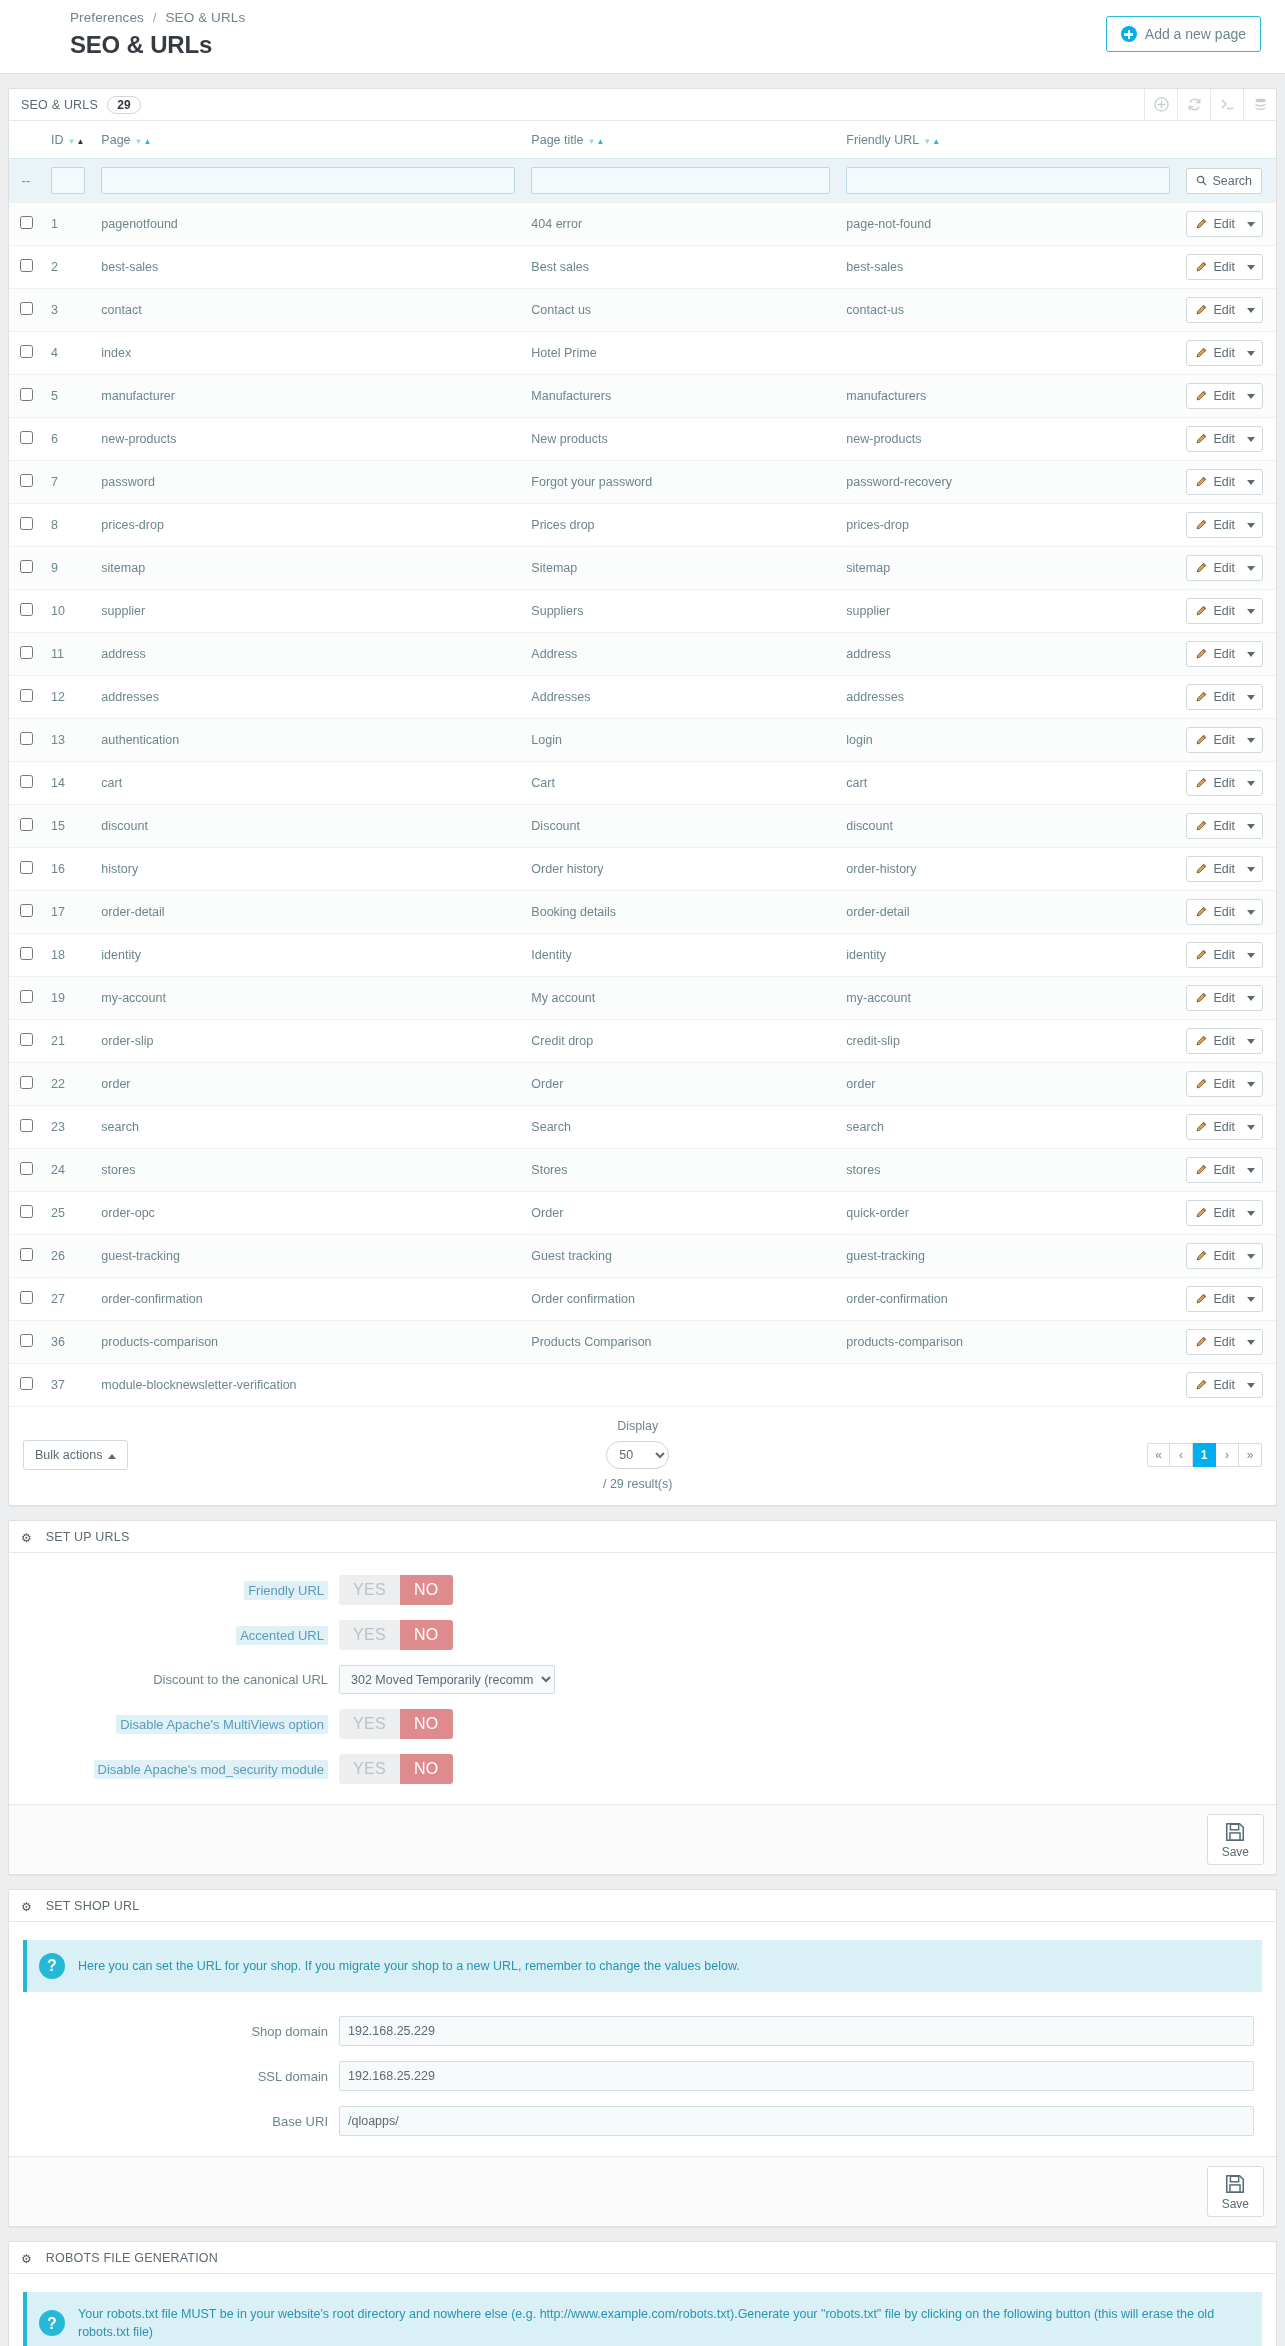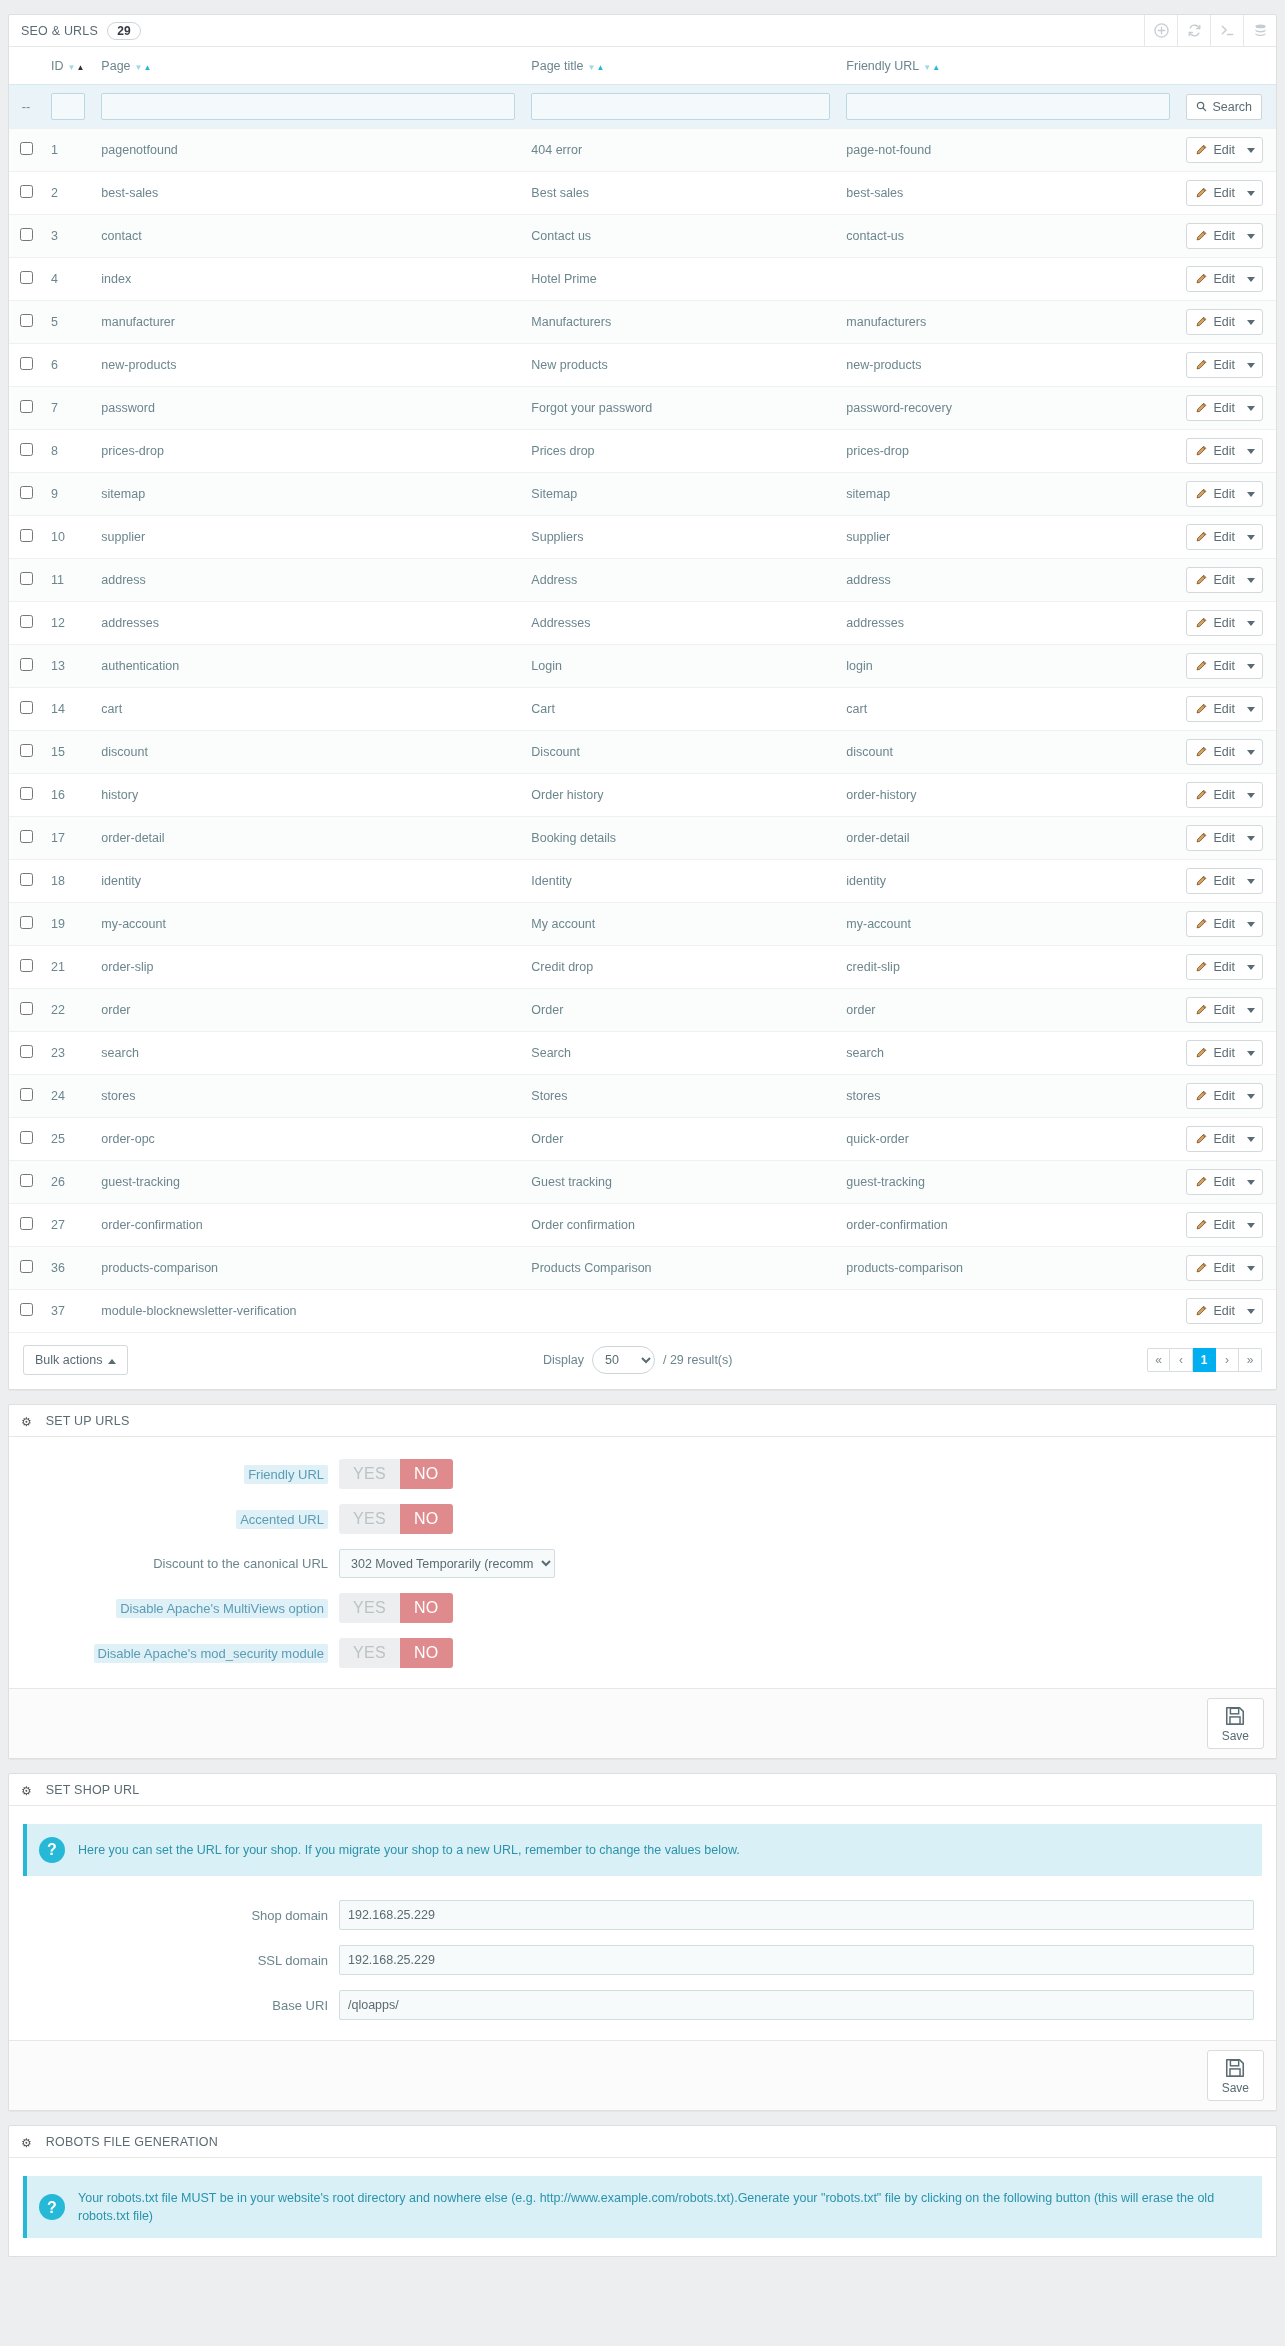--- a/index.html
+++ b/index.html
@@ -185,21 +185,21 @@
   .btn-bulk {
     background: #fff; border: 1px solid #d3d8da; border-radius: 3px;
     padding: 7px 11px; font-size: 12.5px; color: #5b6b73; cursor: pointer;
   }
   .caret-u {
     border-left: 4px solid transparent; border-right: 4px solid transparent;
     border-bottom: 5px solid #5b6b73; display: inline-block; margin-left: 6px;
   }
   .display-wrap {
     display: flex; align-items: center; gap: 8px;
-    font-size: 12.5px; color: #6c868e;
+    font-size: 12.5px; color: #6c868e; flex-direction: column;
   }
   .sel-display {
     border: 1px solid #cfd4d7; background: #fff; border-radius: 14px;
     padding: 5px 5px 5px 8px; font-size: 12.5px; color: #5b6b73;
     font-family: "Liberation Sans", sans-serif; cursor: pointer;
   }
   .pager { display: flex; }
   .pager span {
     border: 1px solid #d8dcde; border-left: none;
     min-width: 23px; height: 24px; display: flex;
@@ -270,20 +270,34 @@
     background: #25b9d7; color: #fff; font-weight: bold; font-size: 16px;
     display: flex; align-items: center; justify-content: center;
   }
   .alert-text { padding-right: 8px; }
 </style>
 </head>
 <body>
 
 <div class="page">
 
+  <div class="topbar">
+    <div class="crumbwrap">
+      <div class="breadcrumb">
+        <span>Preferences</span>
+        <span class="sep">/</span>
+        <span class="crumb-last">SEO &amp; URLs</span>
+      </div>
+      <div class="page-title">SEO &amp; URLs</div>
+    </div>
+    <button class="btn-addnew">
+      <span class="plus-circ"></span>
+      <span>Add a new page</span>
+    </button>
+  </div>
 
   <div class="panel">
     <div class="panel-hd">
       <div class="panel-hd-left">
         <span class="panel-hd-title">SEO &amp; URLS</span>
         <span class="count-badge">29</span>
       </div>
       <div class="hd-tools">
         <div class="hd-tool">
           <svg width="15" height="15" viewBox="0 0 16 16">

